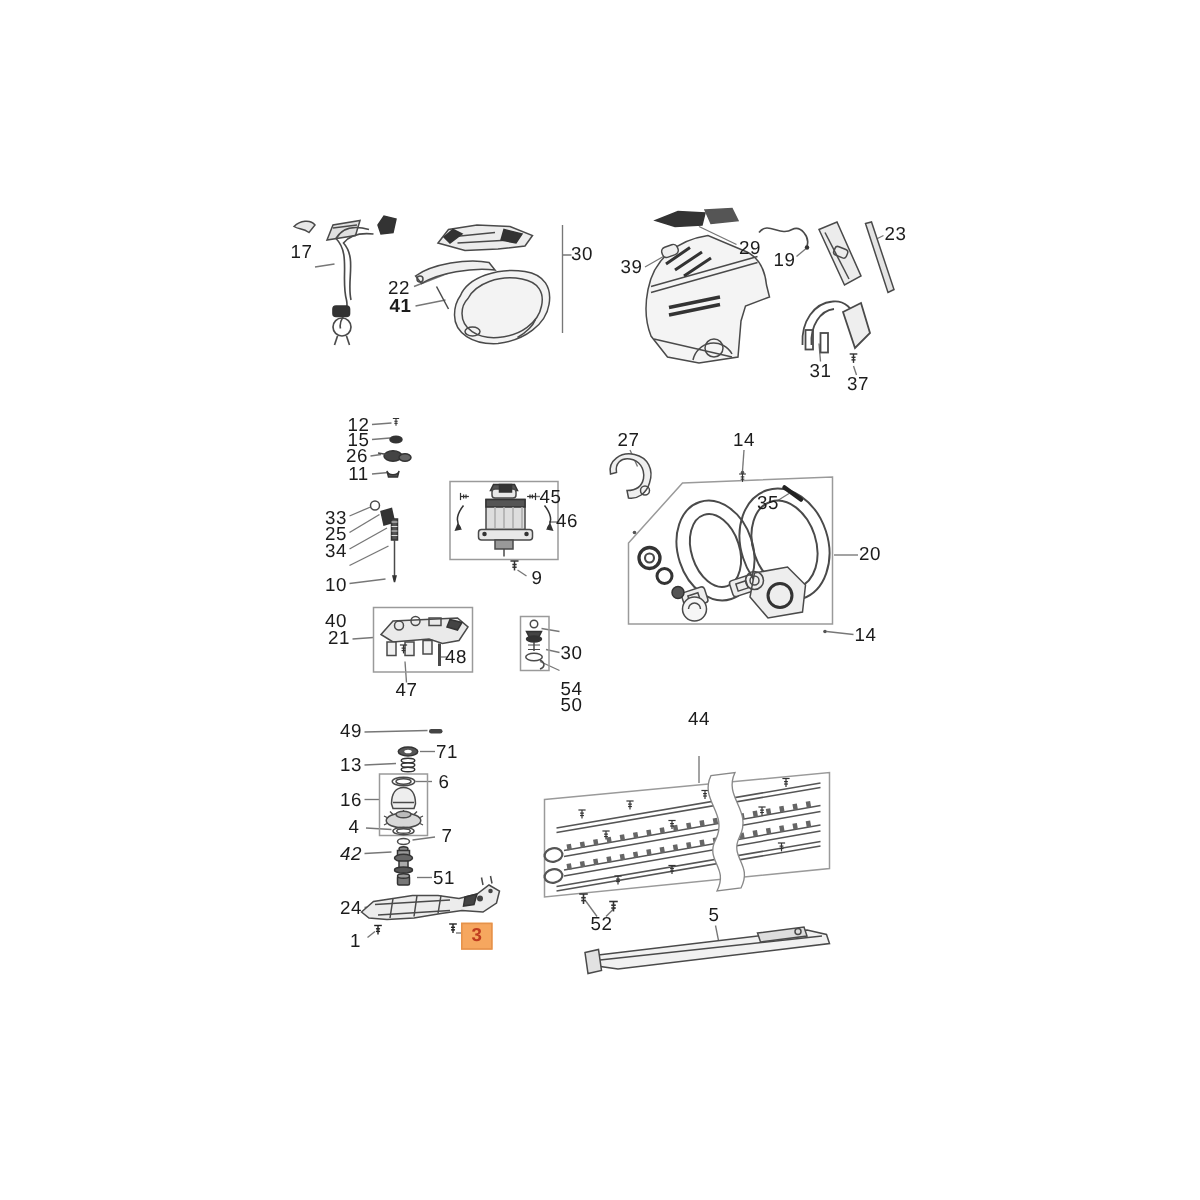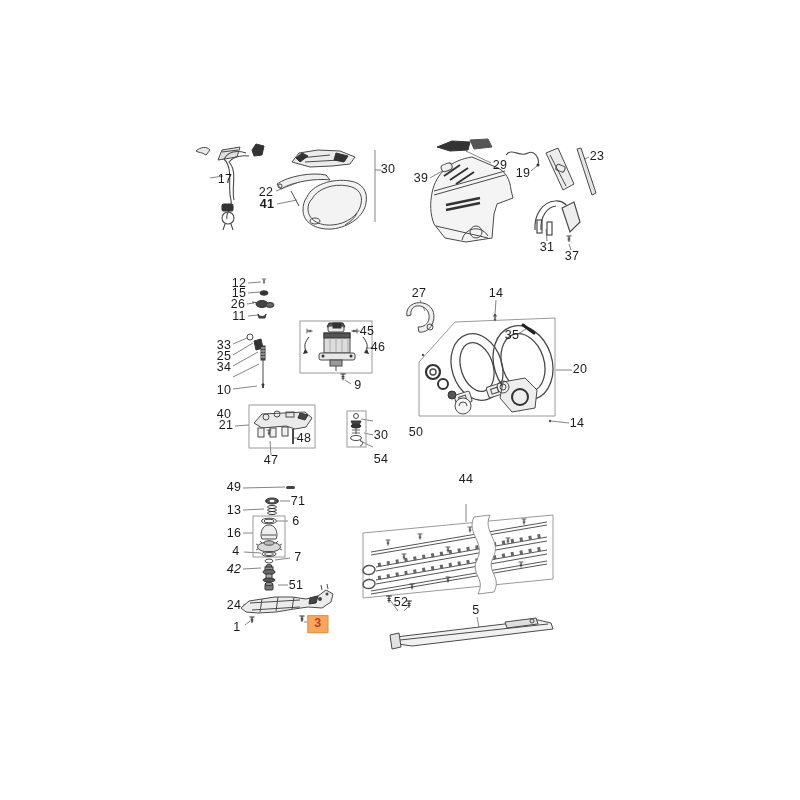--- a/index.html
+++ b/index.html
@@ -357,21 +357,21 @@
   <g stroke="#4a4a4a" stroke-width="1" fill="none">
     <path d="M396,637 L538,620 L551,623 L553,629 L412,646 L398,644 Z" fill="#f1f1f1"></path>
     <line x1="400" y1="640" x2="548" y2="624"></line>
     <path d="M390,635 L399,633 L401,647 L392,649 Z" fill="#e2e2e2"></path>
     <path d="M505,622 L536,618 L538,624 L507,628 Z" fill="#dddddd"></path>
     <circle cx="532" cy="621" r="2"></circle>
   </g>
 </svg>
 
 <div class="labels-layer">
-  <div class="pl" style="left: 201px; top: 180px; margin-left: 24px;">17</div>
+  <div class="pl" style="left: 201px; top: 169px;">17</div>
   <div class="pl" style="left: 266px; top: 193px;">22</div>
   <div class="pl" style="left: 267px; top: 205px; font-weight: bold;">41</div>
   <div class="pl" style="left: 388px; top: 170px;">30</div>
   <div class="pl" style="left: 421px; top: 179px;">39</div>
   <div class="pl" style="left: 500px; top: 166px;">29</div>
   <div class="pl" style="left: 523px; top: 174px;">19</div>
   <div class="pl" style="left: 597px; top: 157px;">23</div>
   <div class="pl" style="left: 547px; top: 248px;">31</div>
   <div class="pl" style="left: 572px; top: 257px;">37</div>
   <div class="pl" style="left: 239px; top: 284px;">12</div>
@@ -389,31 +389,31 @@
   <div class="pl" style="left: 419px; top: 294px;">27</div>
   <div class="pl" style="left: 496px; top: 294px;">14</div>
   <div class="pl" style="left: 512px; top: 336px;">35</div>
   <div class="pl" style="left: 580px; top: 370px;">20</div>
   <div class="pl" style="left: 577px; top: 424px;">14</div>
   <div class="pl" style="left: 226px; top: 426px;">21</div>
   <div class="pl" style="left: 304px; top: 439px;">48</div>
   <div class="pl" style="left: 271px; top: 461px;">47</div>
   <div class="pl" style="left: 381px; top: 422px; margin-top: 38px;">54</div>
   <div class="pl" style="left: 381px; top: 436px;">30</div>
-  <div class="pl" style="left: 381px; top: 433px; margin-left: 35px;">50</div>
+  <div class="pl" style="left: 381px; top: 471px;">50</div>
   <div class="pl" style="left: 234px; top: 488px;">49</div>
   <div class="pl" style="left: 298px; top: 502px;">71</div>
   <div class="pl" style="left: 234px; top: 511px;">13</div>
   <div class="pl" style="left: 296px; top: 522px;">6</div>
   <div class="pl" style="left: 234px; top: 534px;">16</div>
   <div class="pl" style="left: 236px; top: 552px;">4</div>
   <div class="pl" style="left: 298px; top: 558px;">7</div>
   <div class="pl" style="left: 234px; top: 570px; font-style: italic;">42</div>
   <div class="pl" style="left: 296px; top: 586px;">51</div>
   <div class="pl" style="left: 234px; top: 606px;">24</div>
   <div class="pl" style="left: 237px; top: 628px;">1</div>
   <div class="pl hl" style="left: 318px; top: 624px;">3</div>
   <div class="pl" style="left: 466px; top: 480px;">44</div>
-  <div class="pl" style="left: 401px; top: 603px;">52</div>
+  <div class="pl" style="left: 401px; top: 617px;">52</div>
   <div class="pl" style="left: 476px; top: 611px;">5</div>
 </div>
 
 </div>
 
 </body></html>

